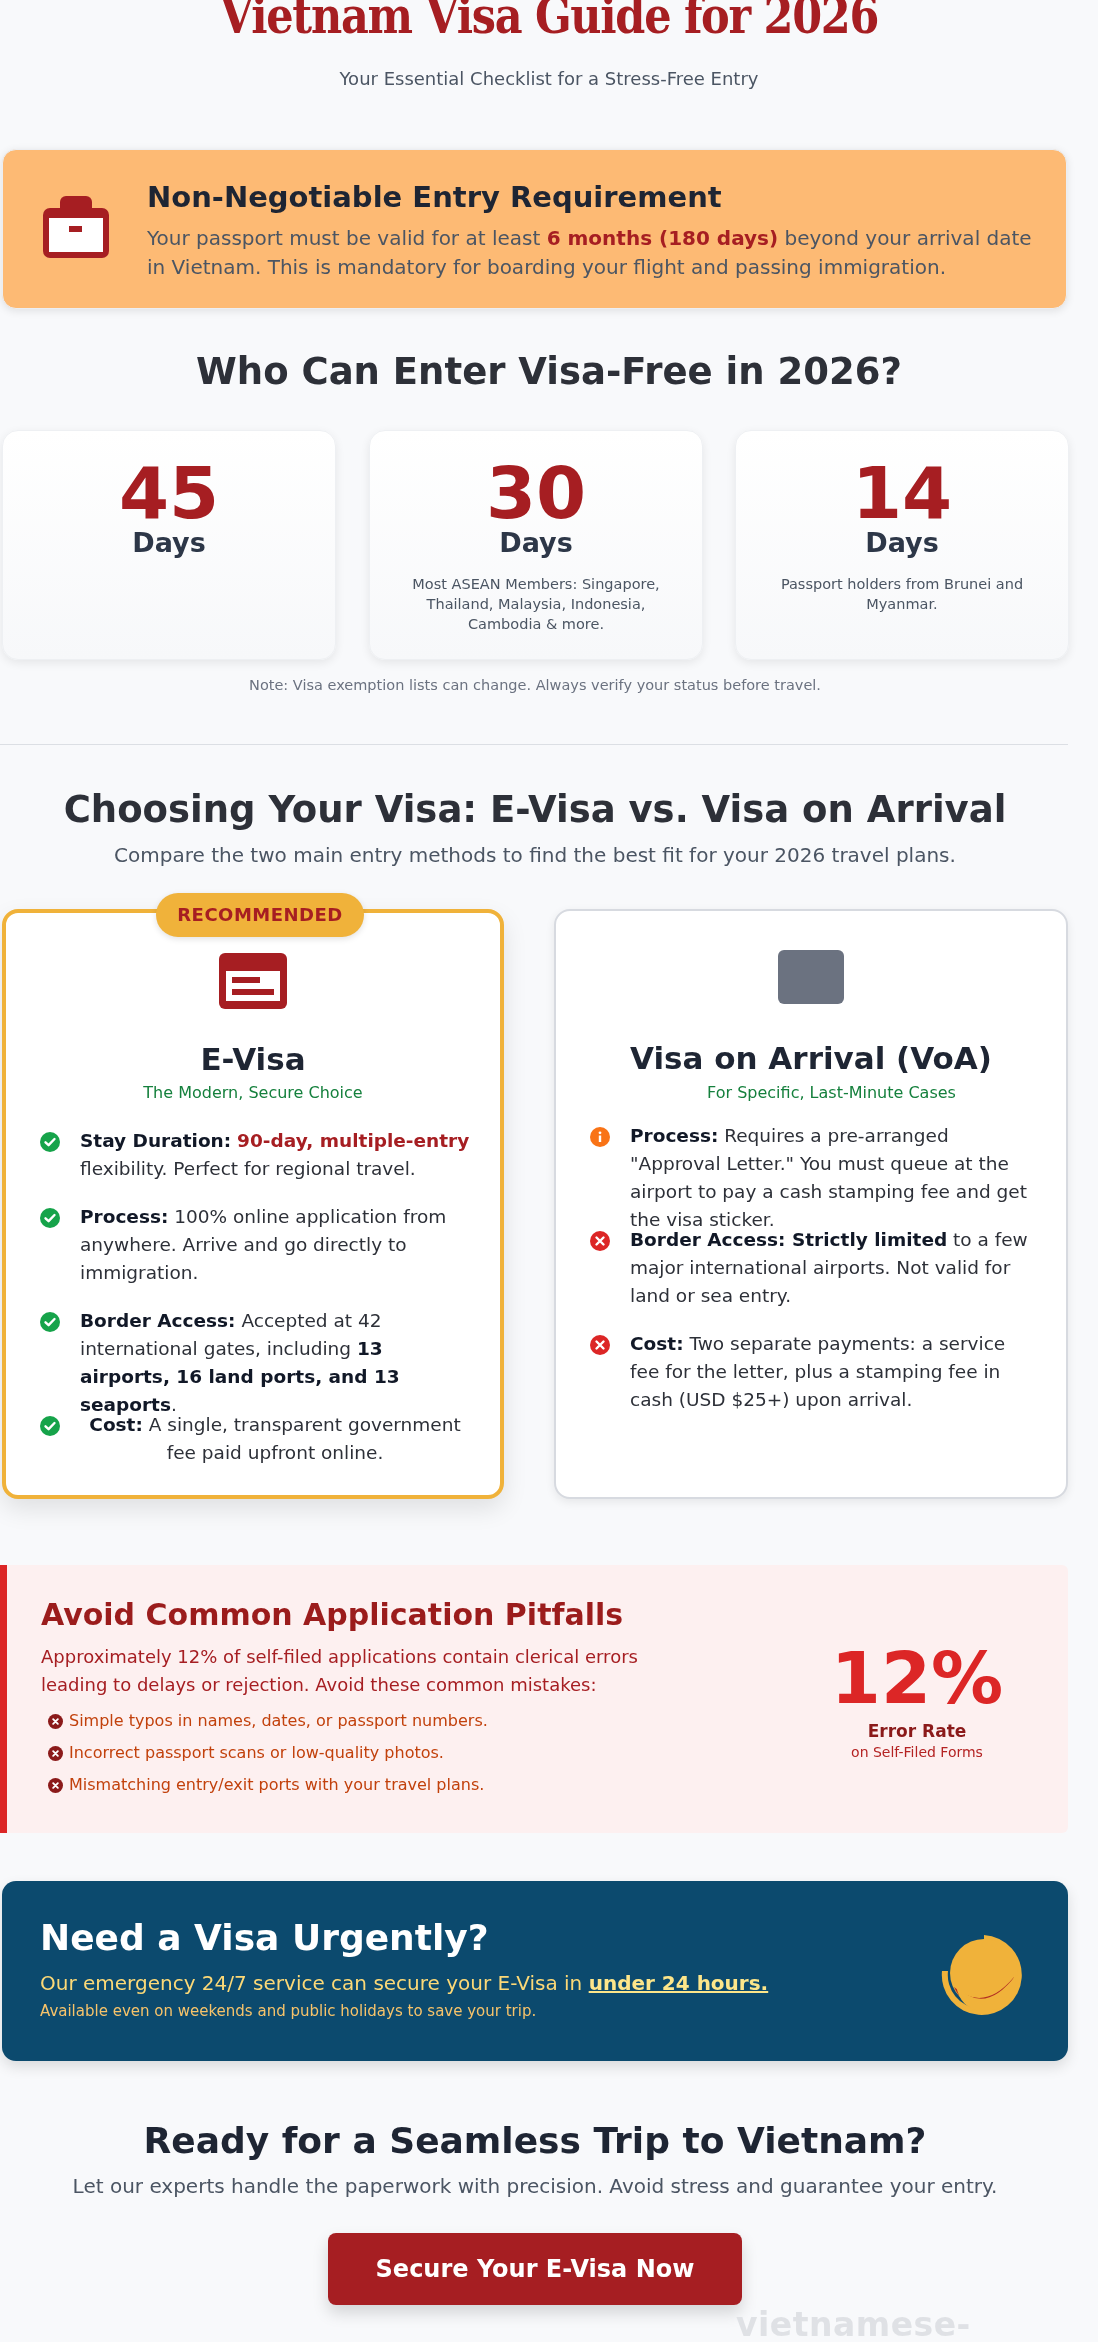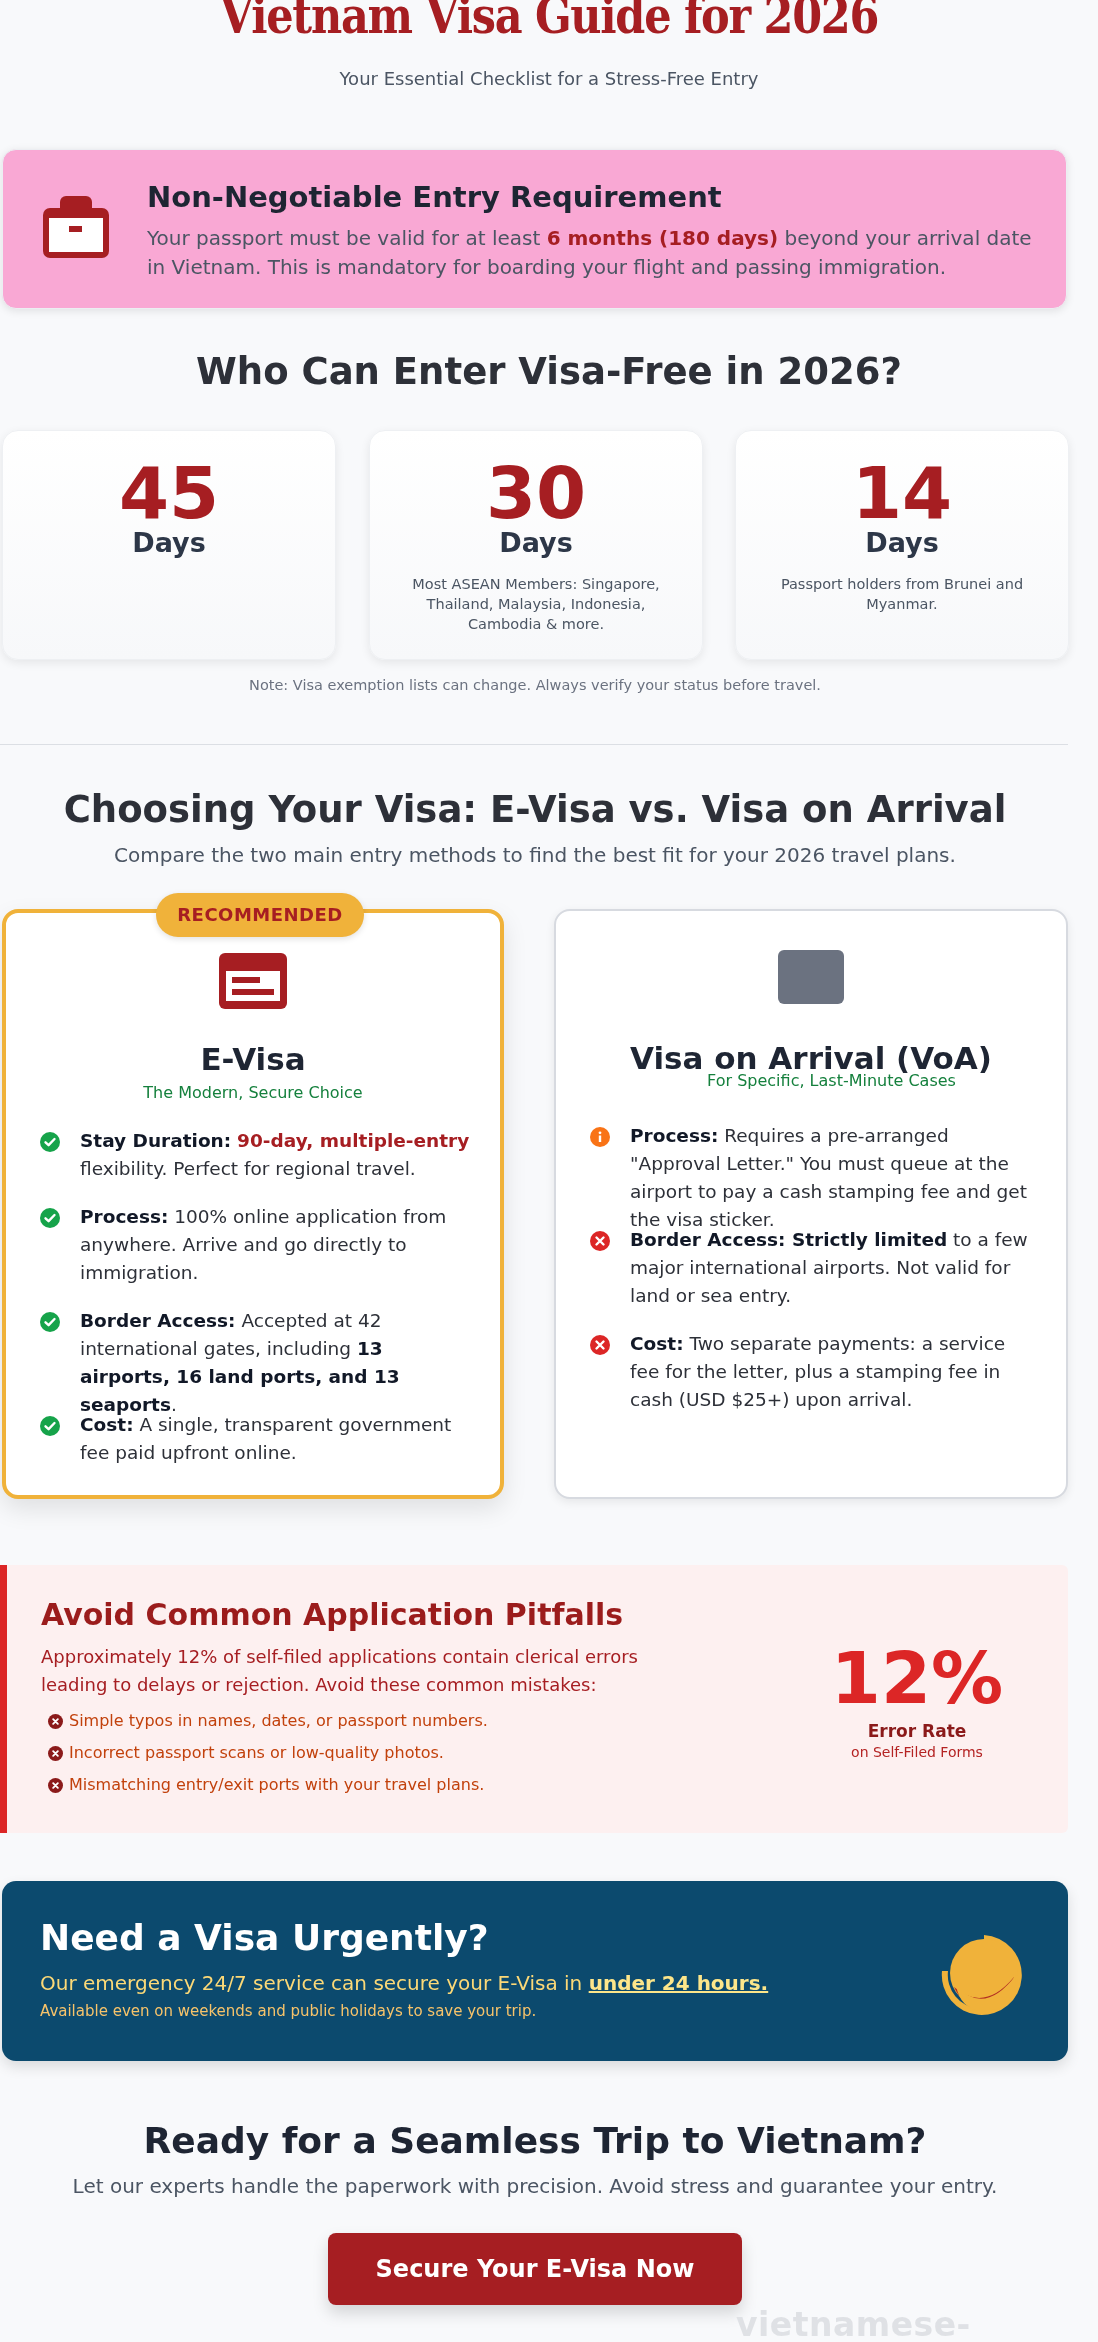--- a/index.html
+++ b/index.html
@@ -20,21 +20,21 @@
       transform: scaleX(0.86); transform-origin: center;
     }
     .hero-sub {
       position: absolute; top: 68px; left: 0; width: 1098px; text-align: center;
       font-size: 18px; color: #4b5563;
     }
 
     
     .req-card {
       position: absolute; top: 149px; left: 2px; width: 1065px; height: 160px;
-      background: #f9a8d4; border-radius: 14px;
+      background: #fdba74; border-radius: 14px;
       box-shadow: 0 2px 8px rgba(0,0,0,0.10);
       border: 1px solid #eceef2;
     }
     .req-icon { position: absolute; left: 38px; top: 44px; width: 70px; height: 66px; }
     .req-title {
       position: absolute; left: 144px; top: 30px; font-size: 29px; font-weight: bold; color: #1e2533;
     }
     .req-body {
       position: absolute; left: 144px; top: 74px; width: 900px;
       font-size: 20px; line-height: 29px; color: #4b5563;
@@ -199,35 +199,35 @@
         </svg>
       <span class="tx"><b>Process:</b><span> 100% online application from anywhere. Arrive and go directly to immigration.</span></span>
     </div>
     <div class="feat" style="top:394px;">
       <svg class="ic" viewBox="0 0 20 20">
           <circle cx="10" cy="10" r="10" fill="#16a34a"></circle>
           <path d="M5.5 10.3 L8.6 13.2 L14.5 7" stroke="#fff" stroke-width="2.4" fill="none" stroke-linecap="round" stroke-linejoin="round"></path>
         </svg>
       <span class="tx"><b>Border Access:</b><span> Accepted at 42 international gates, including </span><b>13 airports, 16 land ports, and 13 seaports</b><span>.</span></span>
     </div>
-    <div class="feat" style="top:498px;">
+    <div class="feat" style="top:498px;text-align:center;">
       <svg class="ic" viewBox="0 0 20 20">
           <circle cx="10" cy="10" r="10" fill="#16a34a"></circle>
           <path d="M5.5 10.3 L8.6 13.2 L14.5 7" stroke="#fff" stroke-width="2.4" fill="none" stroke-linecap="round" stroke-linejoin="round"></path>
         </svg>
       <span class="tx"><b>Cost:</b><span> A single, transparent government fee paid upfront online.</span></span>
     </div>
   </div>
 
   <div class="visa-card voa">
     <svg class="card-icon" style="top:39px;width:66px;height:54px;" viewBox="0 0 66 54">
       <rect x="0" y="0" width="66" height="54" rx="6" fill="#6b7280"></rect>
     </svg>
     <div class="card-name" style="top:129px;">Visa on Arrival (VoA)</div>
-    <div class="card-tag" style="top:160px;padding-left:41px;">For Specific, Last-Minute Cases</div>
+    <div class="card-tag" style="top:172px;padding-left:41px;">For Specific, Last-Minute Cases</div>
 
     <div class="feat" style="top:211px;">
       <svg class="ic" viewBox="0 0 20 20">
           <circle cx="10" cy="10" r="10" fill="#f97316"></circle>
           <rect x="8.8" y="8.5" width="2.4" height="6.5" fill="#fff"></rect>
           <circle cx="10" cy="5.8" r="1.4" fill="#fff"></circle>
         </svg>
       <span class="tx"><b>Process:</b><span> Requires a pre-arranged "Approval Letter." You must queue at the airport to pay a cash stamping fee and get the visa sticker.</span></span>
     </div>
     <div class="feat" style="top:315px;">

